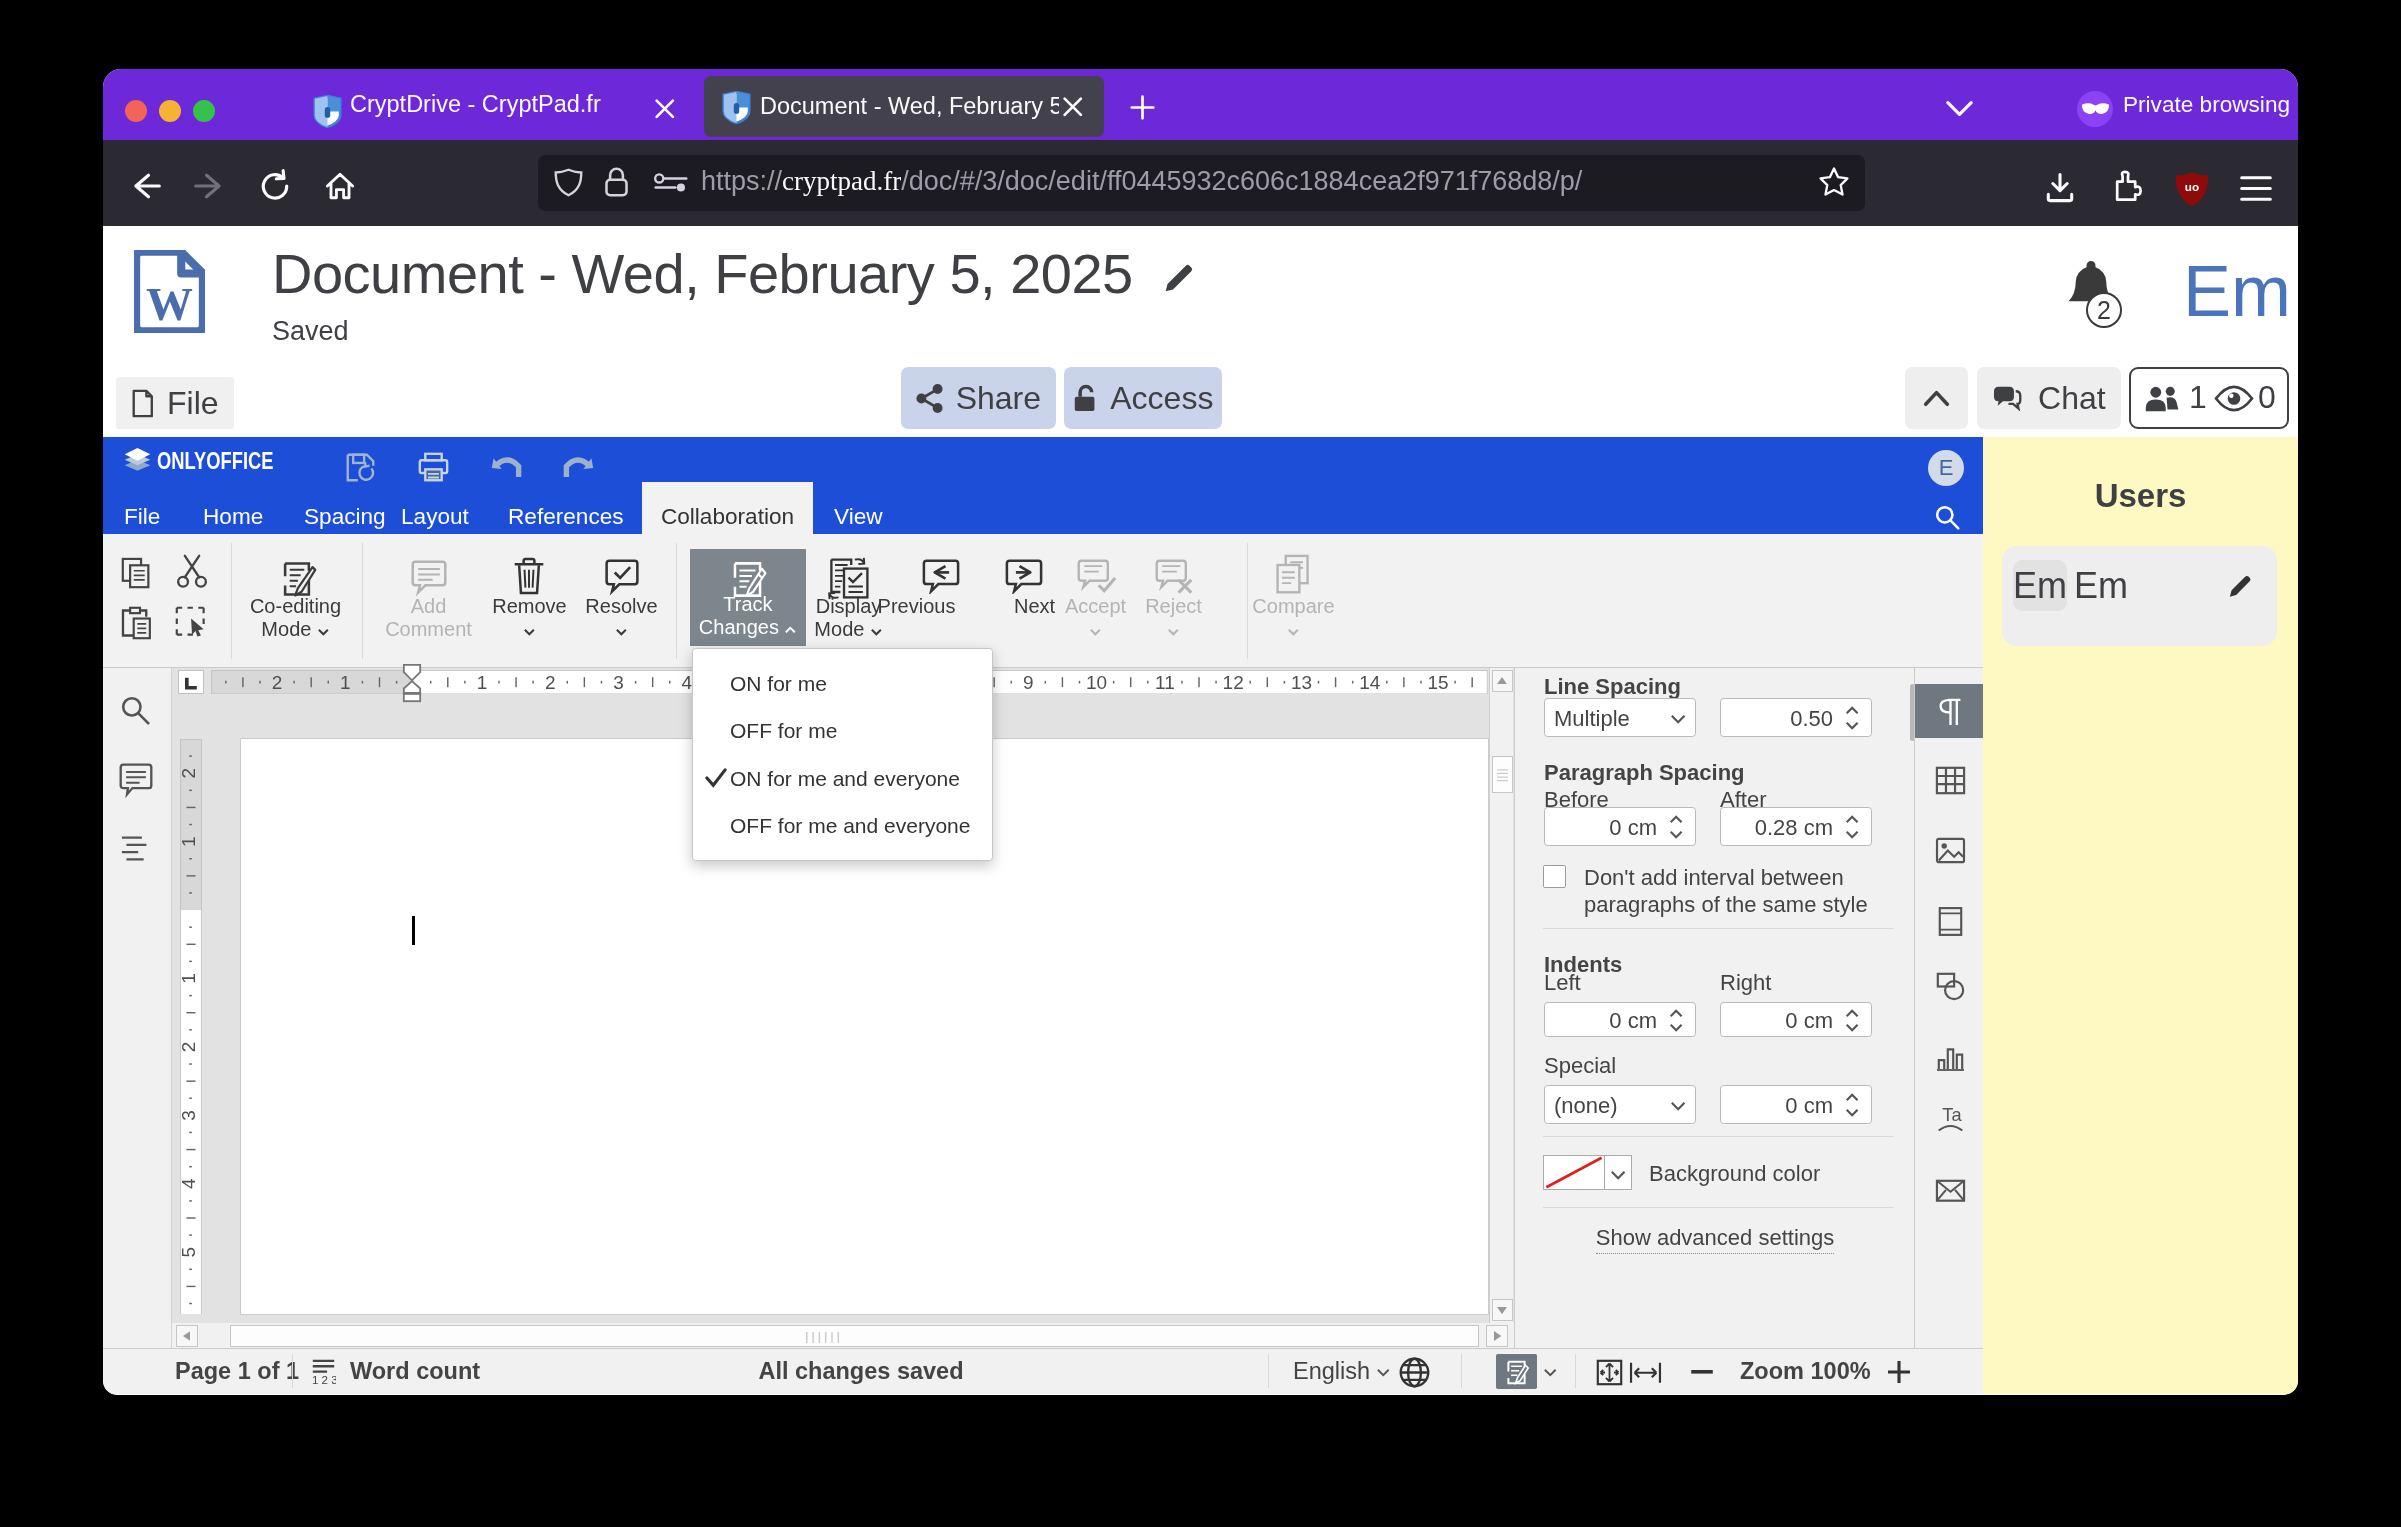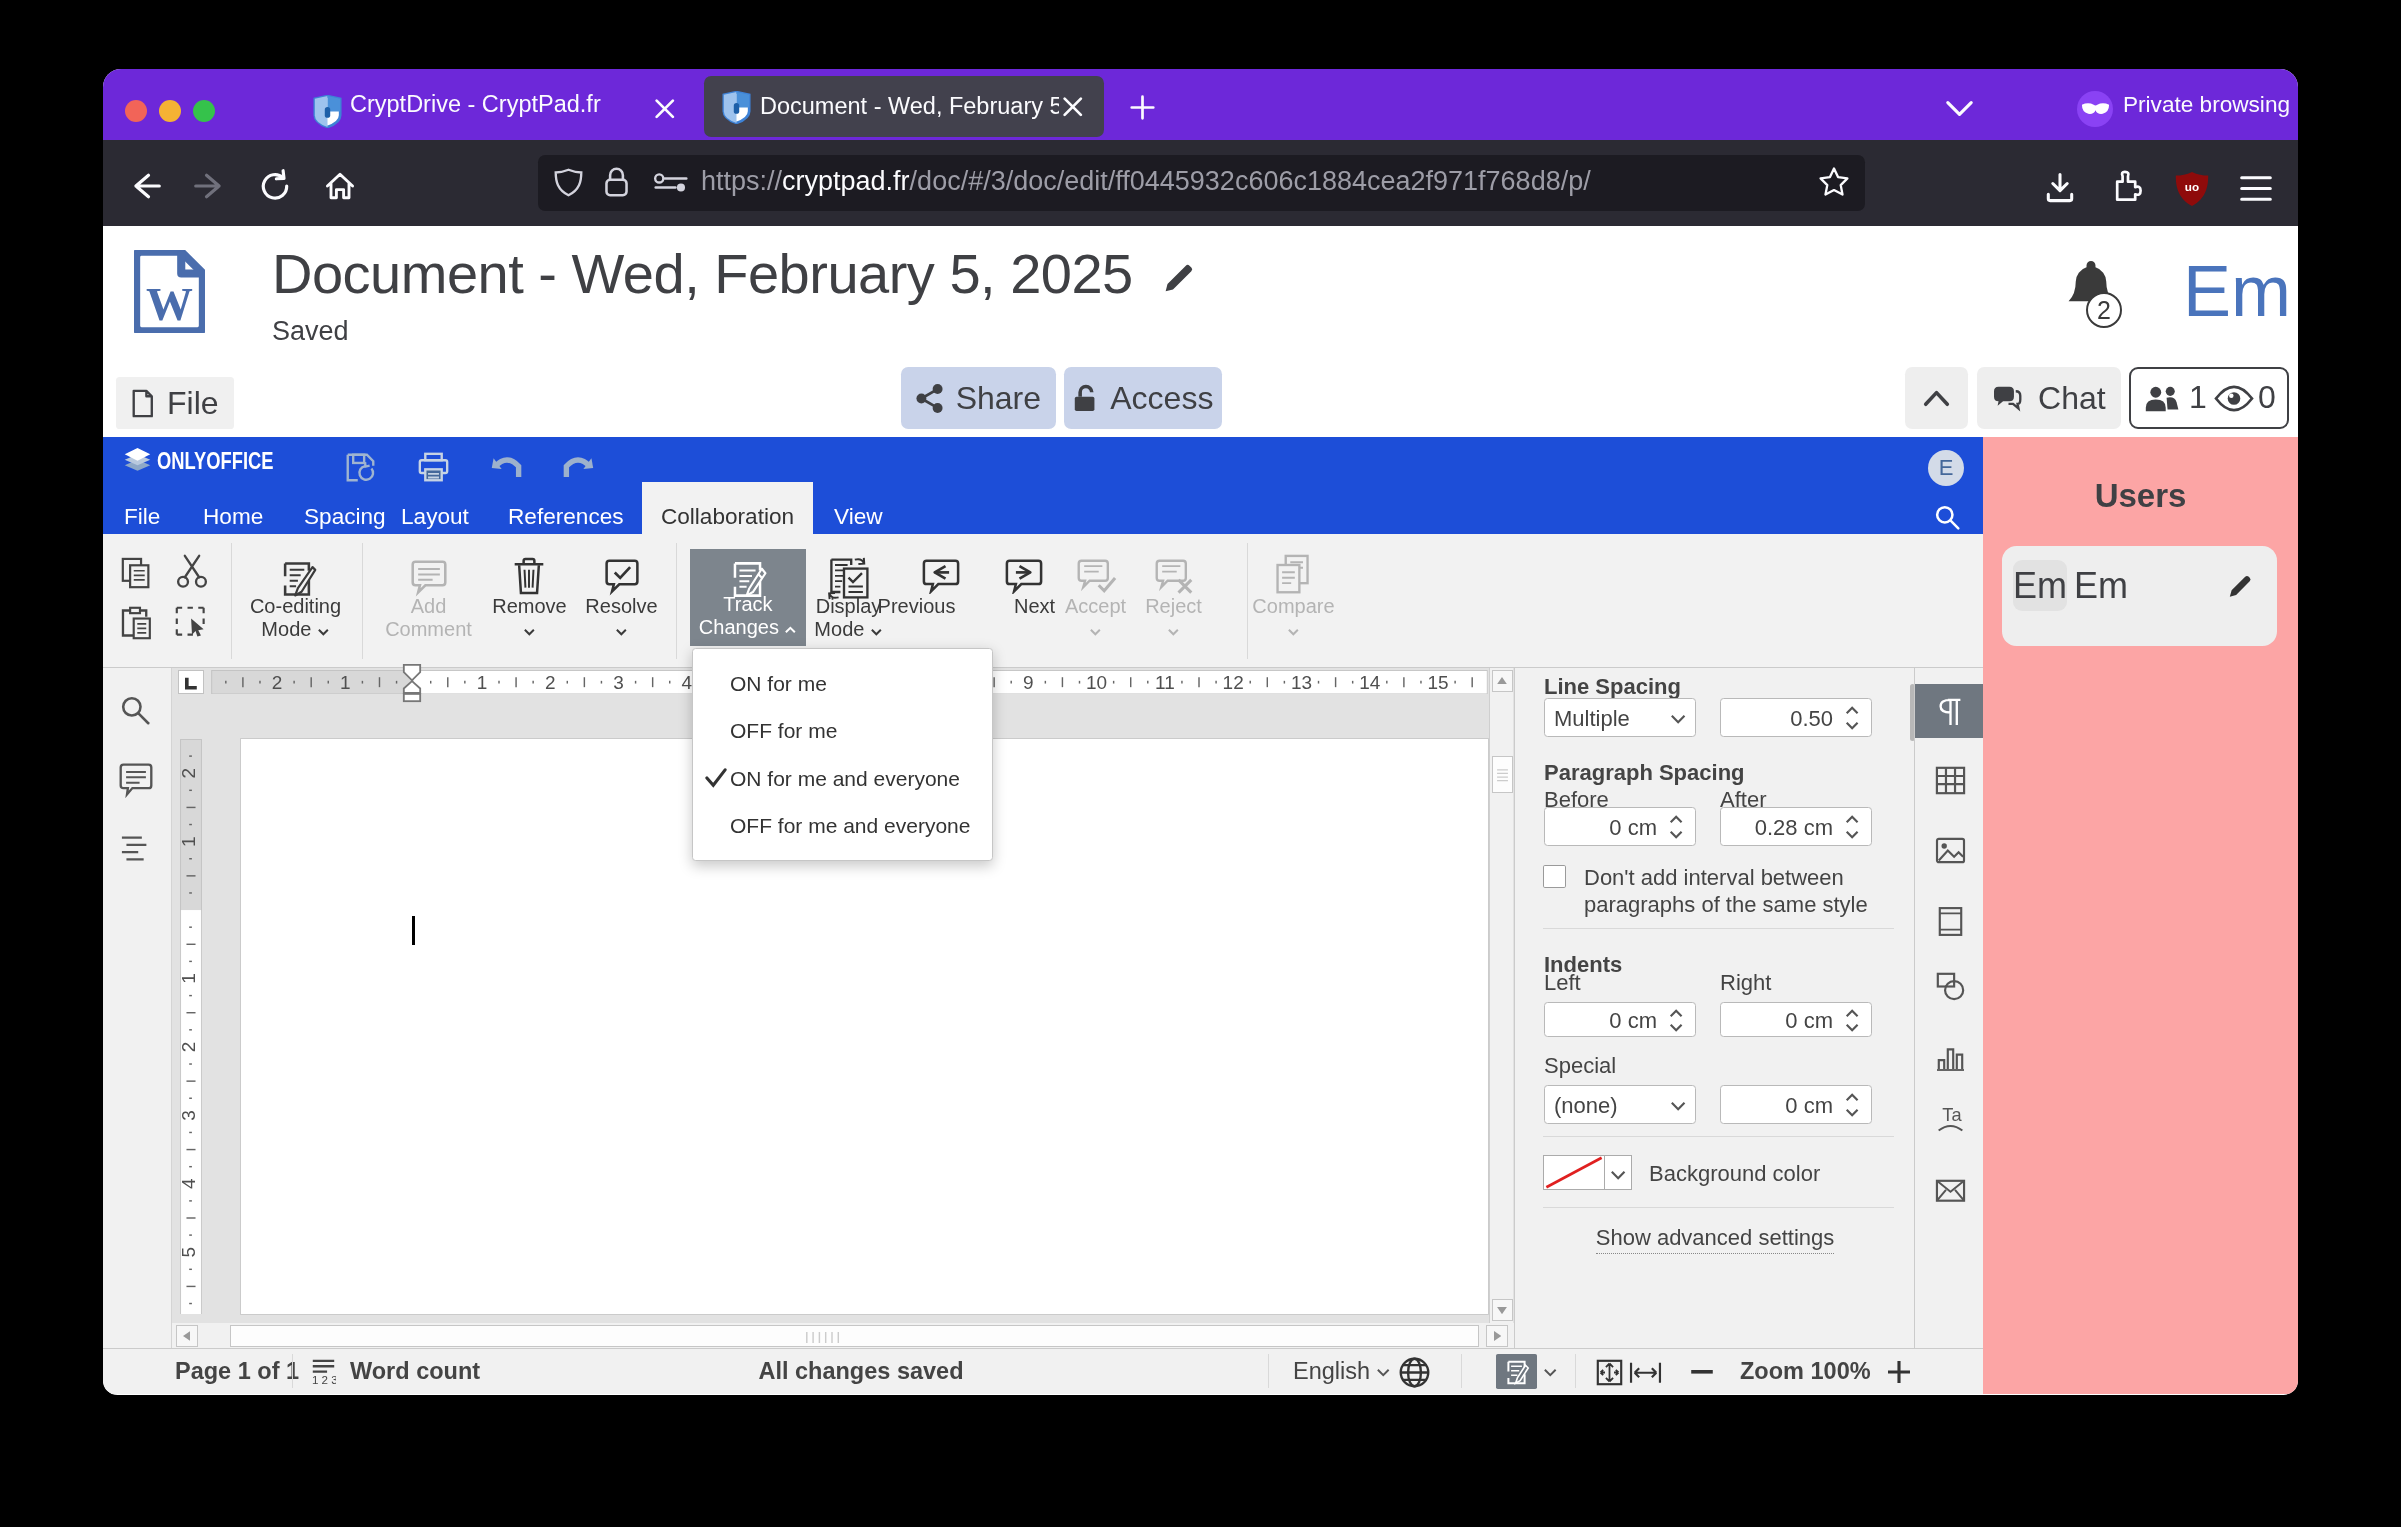--- a/index.html
+++ b/index.html
@@ -7,21 +7,21 @@
 #win { position:absolute; left:103px; top:69px; width:2195px; height:1326px; background:#fff; border-radius:18px 18px 14.5px 14.5px; overflow:hidden; }
 .abs { position:absolute; }
 
 #tabbar { position:absolute; left:0; top:0; width:2195px; height:71px; background:#6d28d9; }
 .tlight { position:absolute; top:31px; width:22px; height:22px; border-radius:50%; }
 #tab2 { position:absolute; left:601px; top:7.2px; width:400px; height:61px; background:#42414d; border-radius:7.2px; overflow:hidden; }
 .tabtxt { color:#fbfbfe; font-size:23.5px; white-space:nowrap; }
 #navbar { position:absolute; left:0; top:71px; width:2195px; height:86px; background:#2b2a33; }
 #urlbar { position:absolute; left:435px; top:15.4px; width:1327px; height:56px; background:#1c1b22; border-radius:7.2px; }
 .urltxt { position:absolute; left:163px; top:0; height:53px; line-height:53px; font-size:27px; color:#9d9da7; white-space:nowrap; }
-.urltxt b { color:#fbfbfe; font-weight:normal; }
+.urltxt b { color:#fbfbfe; font-weight:normal;font-family:Liberation Serif, serif; }
 
 #cphead { position:absolute; left:0; top:157px; width:2195px; height:211px; background:#fff; }
 #doctitle { position:absolute; left:169px; top:15.4px; font-size:56px; color:#3f4044; letter-spacing:-0.5px; }
 #saved { position:absolute; left:169px; top:90px; font-size:27px; color:#3f4044; }
 #embig { position:absolute; left:2080px; top:23.5px; font-size:72px; color:#4a74bc; }
 .hbtn { position:absolute; top:141px; height:62px; border-radius:7.2px; display:flex; align-items:center; justify-content:center; gap:12.7px; font-size:32px; color:#3f4044; }
 .lav { background:#c9d3ea; }
 .gry { background:#eeeeee; }
 
 #bluebar { position:absolute; left:0; top:368px; width:1880px; height:97px; background:#1d4ed8; }
@@ -45,21 +45,21 @@
 #rpanel { position:absolute; left:1411px; top:599px; width:400px; height:680px; background:#f1f1f1; border-left:0.9px solid #cbcbcb; font-size:22px; color:#444; }
 .rp-b { position:absolute; font-weight:bold; font-size:22px; }
 .rp-in { position:absolute; width:152px; height:39px; background:#fff; border:0.9px solid #b9b9b9; border-radius:3.6px; font-size:22px; color:#444; }
 .rp-div { position:absolute; left:28px; width:351px; height:0.9px; background:#d9d9d9; }
 
 #isidebar { position:absolute; left:1811px; top:599px; width:70px; height:680px; background:#f1f1f1; border-left:0.9px solid #cbcbcb; }
 
 #statusbar { position:absolute; left:0; top:1279px; width:1880px; height:46px; background:#f1f1f1; border-top:0.9px solid #cbcbcb; font-size:23.5px; color:#444; }
 .sdiv { position:absolute; top:5.4px; width:0.9px; height:34px; background:#d9d9d9; }
 
-#upanel { position:absolute; left:1880px; top:368px; width:315px; height:957px; background:#fca5a5; }
+#upanel { position:absolute; left:1880px; top:368px; width:315px; height:957px; background:#fef9c3; }
 </style>
 </head>
 <body>
 <div id="win">
   <div id="tabbar">
     <div class="tlight" style="left:22px; background:#f26458;"></div>
     <div class="tlight" style="left:56px; background:#f5b234;"></div>
     <div class="tlight" style="left:90px; background:#35c24b;"></div>
 
     <svg class="abs" style="left:210px; top:26px;" width="29" height="33" viewBox="0 0 32 36">

